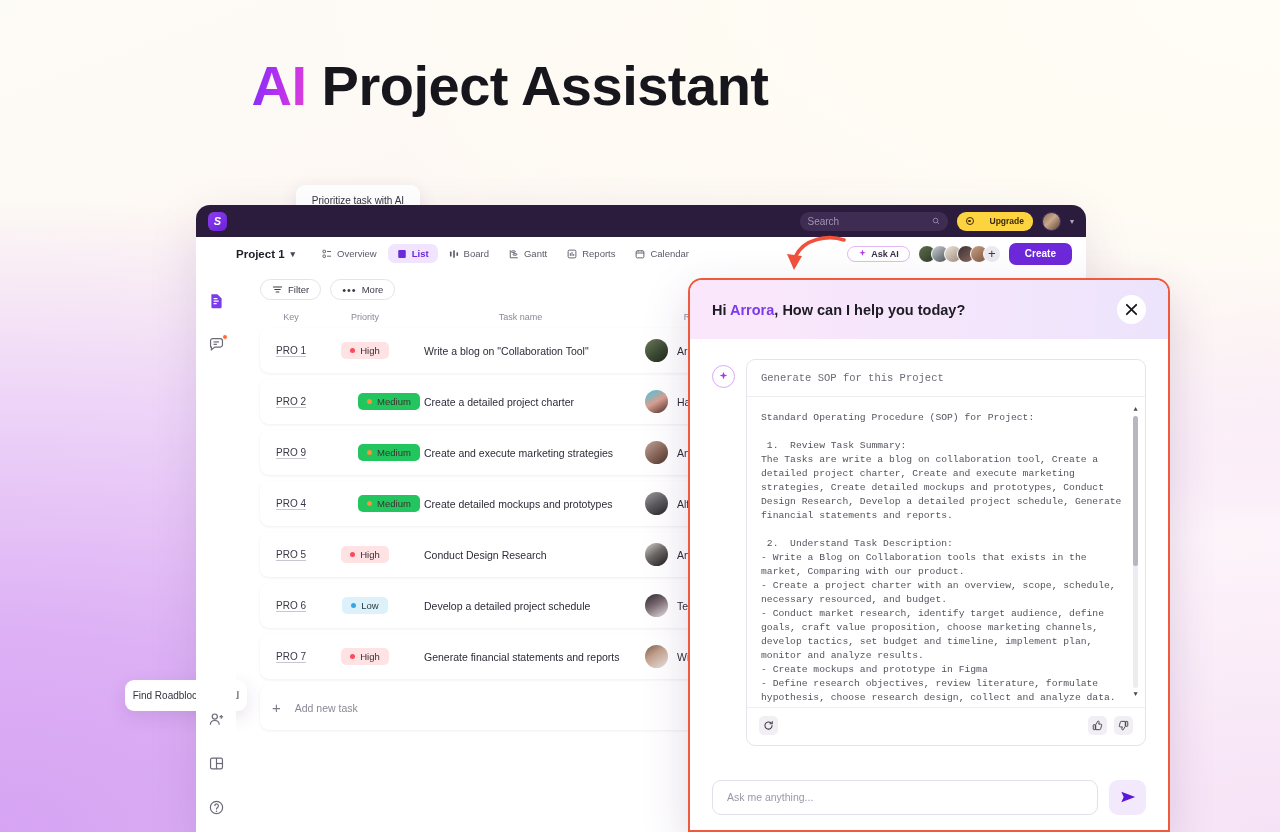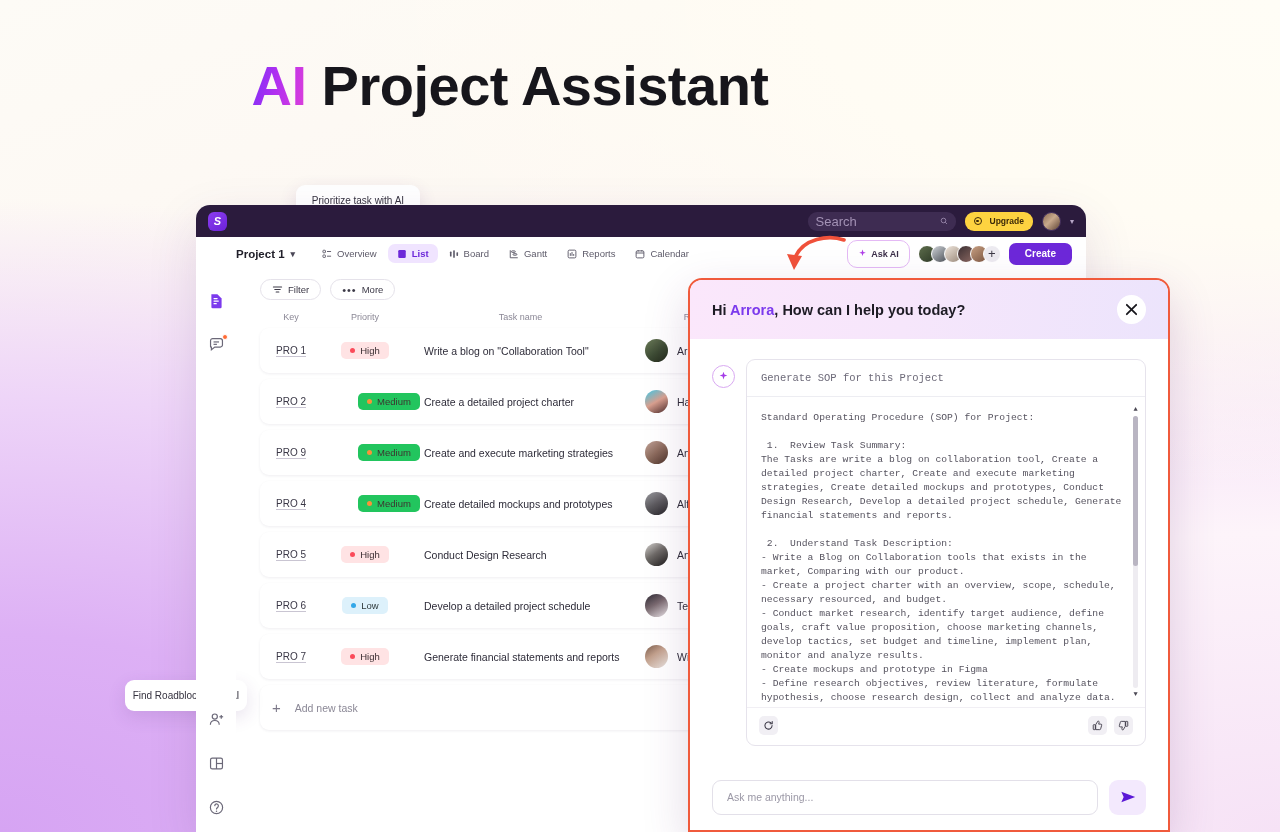--- a/index.html
+++ b/index.html
@@ -51,25 +51,25 @@
     color: #fff; font-size: 11px; font-weight: 700; font-style: italic;
   }
   .topbar-right {
     margin-left: auto; display: flex; align-items: center; gap: 9px;
   }
   .search-box {
     width: 148px; height: 19px; border-radius: 9px;
     background: #3e2c52; display: flex; align-items: center;
     padding: 0 8px; gap: 4px;
   }
-  .search-box .ph { font-size: 13px; color: #a392b5; flex: 1; }
+  .search-box .ph { font-size: 10px; color: #a392b5; flex: 1; }
   .search-box .mag { width: 8px; height: 8px; color: #a392b5; }
   .upgrade-btn {
     height: 19px; border-radius: 9px; background: #fdd340;
-    display: flex; align-items: center; gap: 8px; padding: 0 9px;
+    display: flex; align-items: center; gap: 16px; padding: 0 9px;
     font-size: 8.5px; font-weight: 700; color: #3c2a08;
     border: none; cursor: pointer;
   }
   .upgrade-btn .coin {
     width: 8px; height: 8px; border-radius: 50%;
     border: 1.4px solid #3c2a08;
     display: flex; align-items: center; justify-content: center;
   }
   .upgrade-btn .coin::after {
     content: ''; width: 2.5px; height: 2.5px; border-radius: 50%; background: #3c2a08;
@@ -98,21 +98,21 @@
   .vtab {
     display: flex; align-items: center; gap: 5px;
     padding: 4px 9px; border-radius: 7px;
     font-size: 9.5px; color: #5d5a69; cursor: pointer; white-space: nowrap;
   }
   .vtab.active { background: #f0e4ff; color: #6d28d9; font-weight: 600; }
   .vtab svg { flex: none; }
   .toolbar-right { margin-left: auto; display: flex; align-items: center; gap: 8px; }
   .ask-ai-btn {
     display: flex; align-items: center; gap: 4px;
-    height: 28px; padding: 0 10px; border-radius: 10px;
+    height: 16px; padding: 0 10px; border-radius: 10px;
     background: #fff; border: 1px solid #e4b9f5;
     font-size: 9px; font-weight: 600; color: #3c2f4a; cursor: pointer;
   }
   .avatar-stack { display: flex; align-items: center; }
   .avatar-stack .av {
     width: 18px; height: 18px; border-radius: 50%;
     border: 1.5px solid #fff; margin-left: -5px;
   }
   .avatar-stack .av:first-child { margin-left: 0; }
   .av-add {

